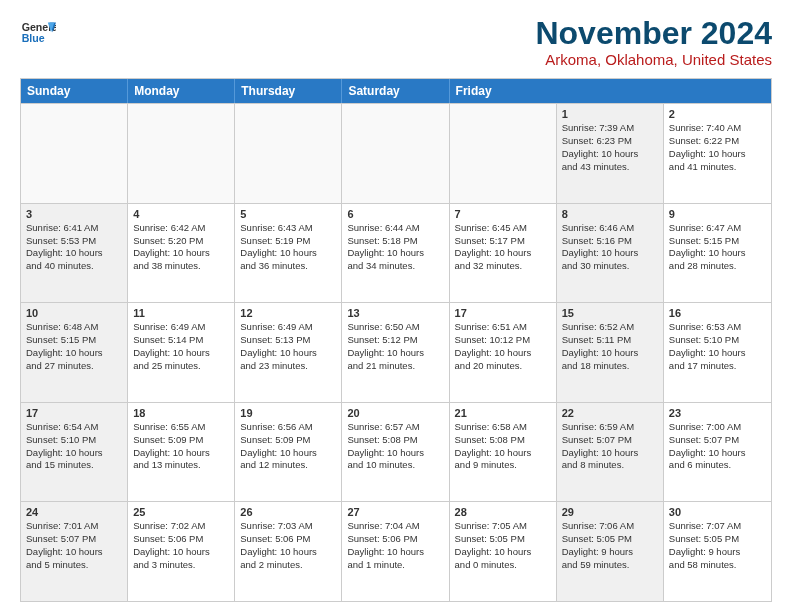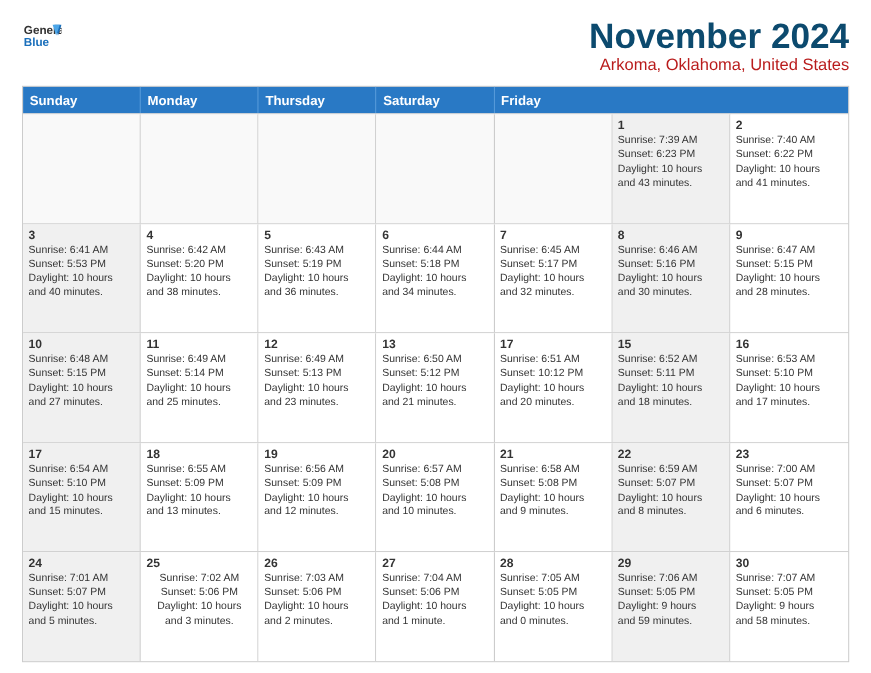--- a/index.html
+++ b/index.html
@@ -302,21 +302,21 @@
         <div class="cal-row">
           <div class="cal-cell shaded">
             <div class="day-num">24</div>
             <div class="day-info" style="white-space: pre-line;">Sunrise: 7:01 AM
 Sunset: 5:07 PM
 Daylight: 10 hours
 and 5 minutes.</div>
           </div>
           <div class="cal-cell">
             <div class="day-num">25</div>
-            <div class="day-info" style="white-space: pre-line; text-align: center;">Sunrise: 7:02 AM
+            <div class="day-info" style="white-space: pre-line;">Sunrise: 7:02 AM
 Sunset: 5:06 PM
 Daylight: 10 hours
 and 3 minutes.</div>
           </div>
           <div class="cal-cell">
             <div class="day-num">26</div>
             <div class="day-info" style="white-space: pre-line;">Sunrise: 7:03 AM
 Sunset: 5:06 PM
 Daylight: 10 hours
 and 2 minutes.</div>

